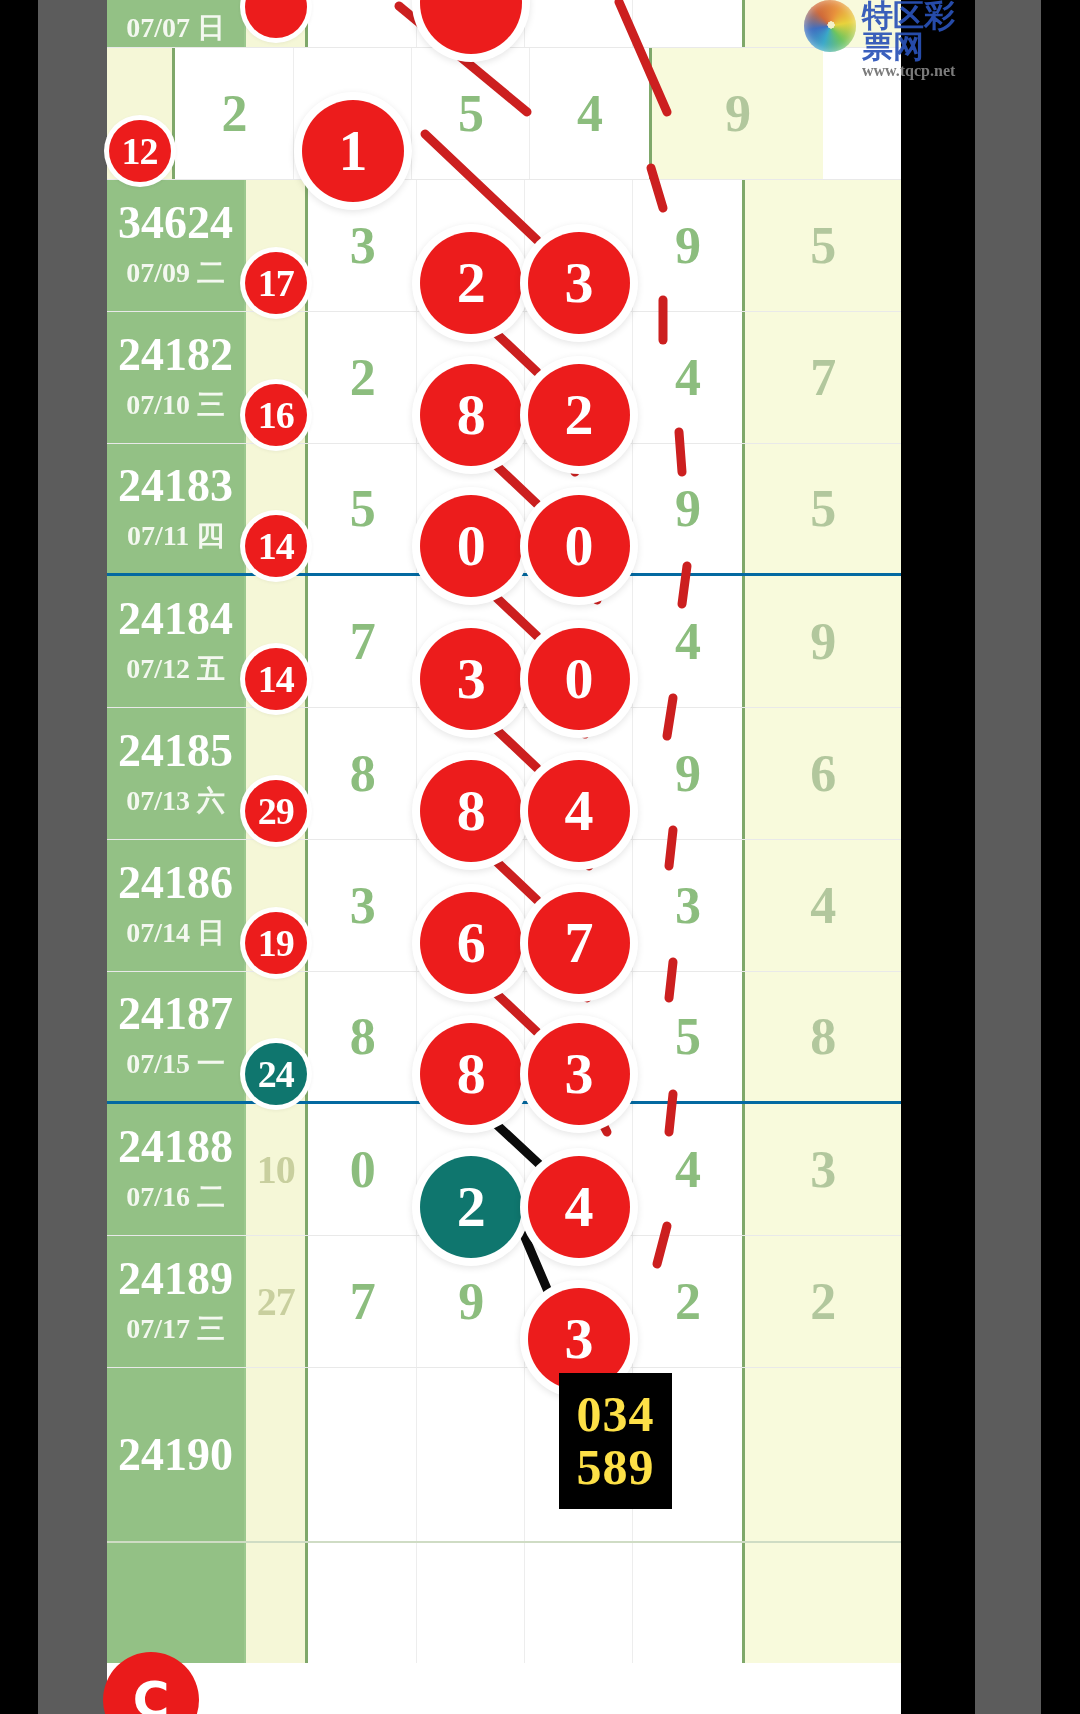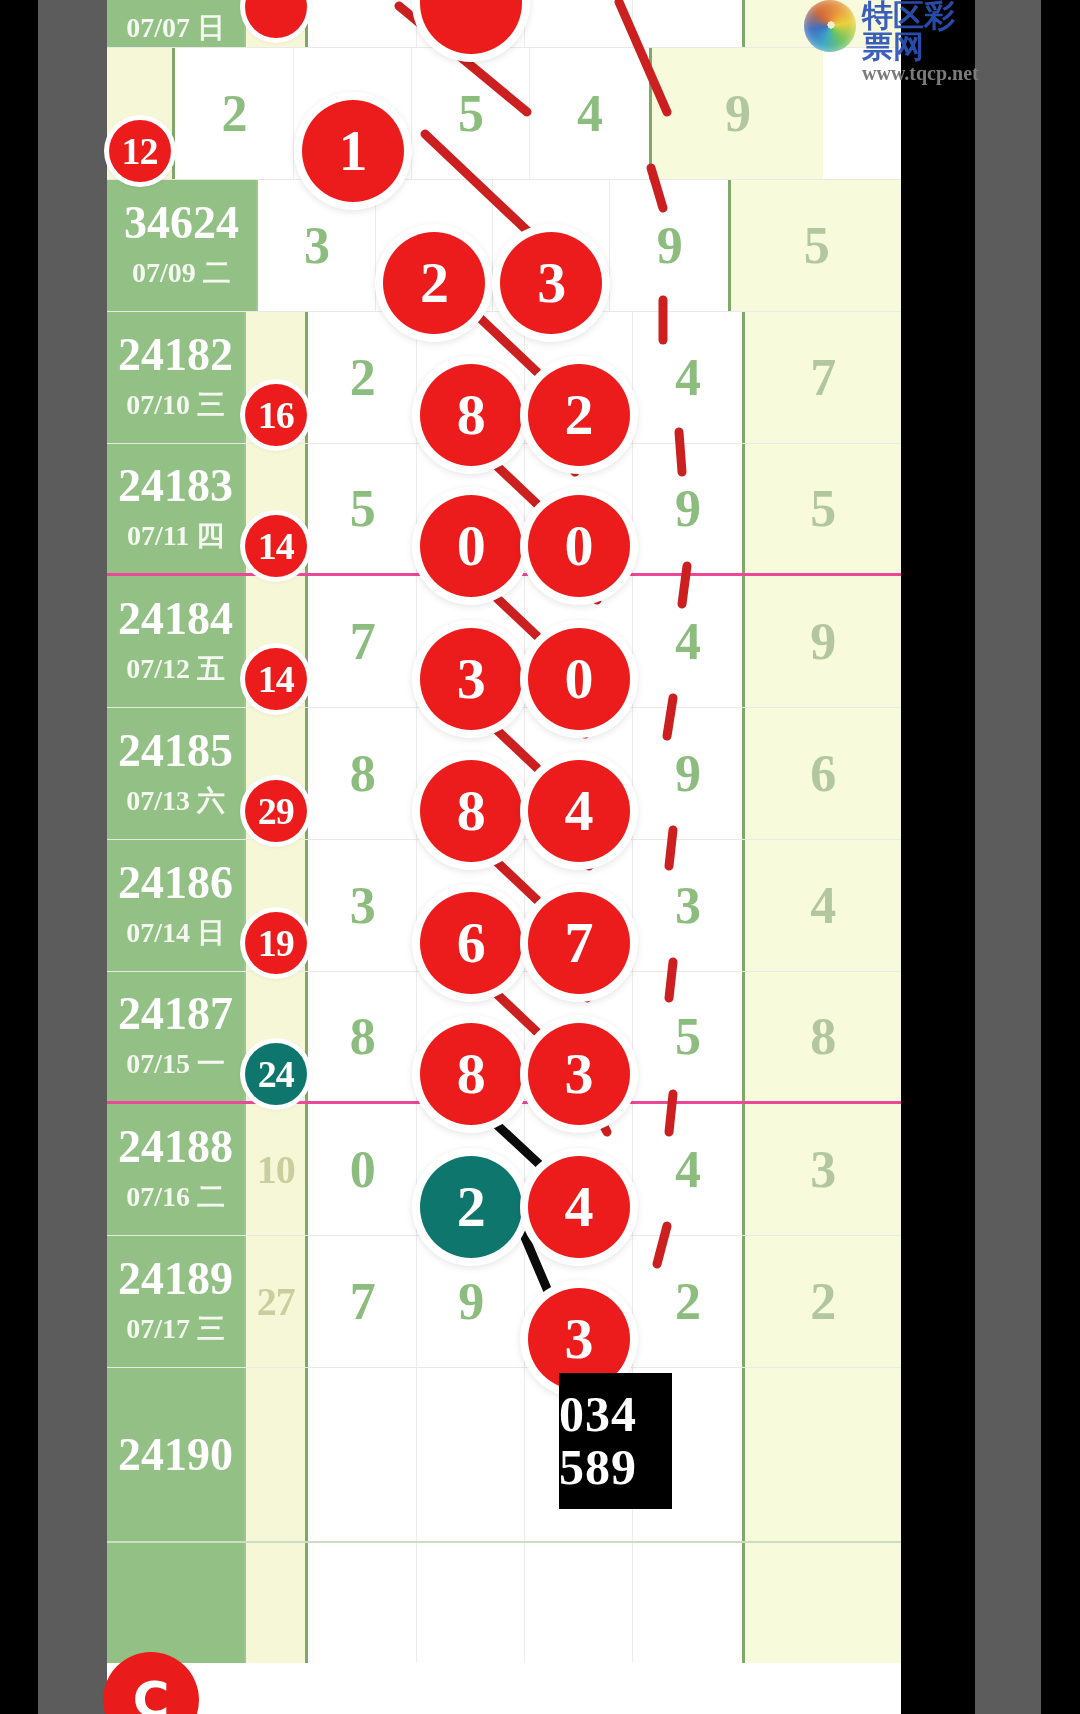--- a/index.html
+++ b/index.html
@@ -18,21 +18,21 @@
 
   
   #table {
     position:absolute; left:107px; top:0; width:794px; height:1714px;
     background:#ffffff;
   }
   .row {
     position:relative; display:flex; width:100%;
     border-bottom:1px solid #e9e9e9;
   }
-  .row.thick { border-bottom:3px solid #ec4899; }
+  .row.thick { border-bottom:3px solid #0369a1; }
   .row.top-partial { height:48px; }
   .row.std { height:132px; }
   .row.last { height:175px; border-bottom:2px solid #cfdcc4; }
   .row.tail { height:120px; border-bottom:none; }
 
   .cell {
     display:flex; align-items:center; justify-content:center;
     position:relative;
     font-size:52px; font-weight:bold; color:#8cbd7e;
     letter-spacing:-1px;
@@ -69,41 +69,41 @@
     box-shadow:0 0 0 5px #ffffff, 0 1px 4px 4px rgba(0,0,0,.08);
   }
 
   
   #lines { position:absolute; left:0; top:0; width:868px; height:1714px; z-index:2; pointer-events:none;}
 
   
   #predbox {
     position:absolute; z-index:6;
     left:452px; top:1373px; width:113px; height:136px;
-    background:#000; color:#ffffff;
-    display:flex; flex-direction:column; align-items:flex-start; justify-content:center;
+    background:#000; color:#fde047;
+    display:flex; flex-direction:column; align-items:center; justify-content:center;
     font-size:50px; font-weight:bold; line-height:1.06; letter-spacing:1px;
   }
 
   
   #wm {
     position:absolute; z-index:7; left:800px; top:0px;
     width:178px; height:62px; display:flex; align-items:flex-start; gap:6px;
     padding-left:4px;
   }
   #wm .swirl { width:52px; height:52px; border-radius:50%; flex:none;
     background:
       radial-gradient(circle at 52% 48%, #f3f0c8 0 9%, rgba(0,0,0,0) 10%),
       conic-gradient(from 20deg, #e8913c, #e8d23c, #6ec45f, #3aa8c8, #3f6fc0, #cf6a3a, #e8913c);
     box-shadow: inset 0 0 10px rgba(255,255,255,.55);
   }
   #wm .wmtxt { display:flex; flex-direction:column; line-height:1.0; }
   #wm .cn { font-size:31px; font-weight:bold; color:#2a52b8; letter-spacing:0px;
             font-family:"DejaVu Sans", sans-serif; opacity:.92;}
-  #wm .url { font-size:20px; font-weight:bold; color:#7b7b7b; letter-spacing:0px;
+  #wm .url { font-size:16px; font-weight:bold; color:#7b7b7b; letter-spacing:0px;
              font-family:"Liberation Serif", serif; margin-top:1px;}
 
   
   #fab {
     position:absolute; z-index:8; left:103px; top:1652px;
     width:96px; height:96px; border-radius:50%;
     background:#ea1b1b; color:#fff;
     display:flex; align-items:center; justify-content:center;
     font-size:50px; font-weight:bold;
     font-family:"DejaVu Sans", sans-serif;
@@ -203,20 +203,23 @@
       </div>
       <div class="cell c-c">5</div>
       <div class="cell c-d">4</div>
       <div class="cell c-e">9</div>
     </div>
 
     <div class="row std">
       <div class="cell c-id">
         <div class="id-no">34624</div>
         <div class="id-date">07/09 二</div>
+      </div>
+      <div class="cell c-miss">
+        <div class="ball">17</div>
       </div>
       <div class="cell c-a">3</div>
       <div class="cell c-b">
         <div class="ball">2</div>
       </div>
       <div class="cell c-c">
         <div class="ball">3</div>
       </div>
       <div class="cell c-d">9</div>
       <div class="cell c-e">5</div>

